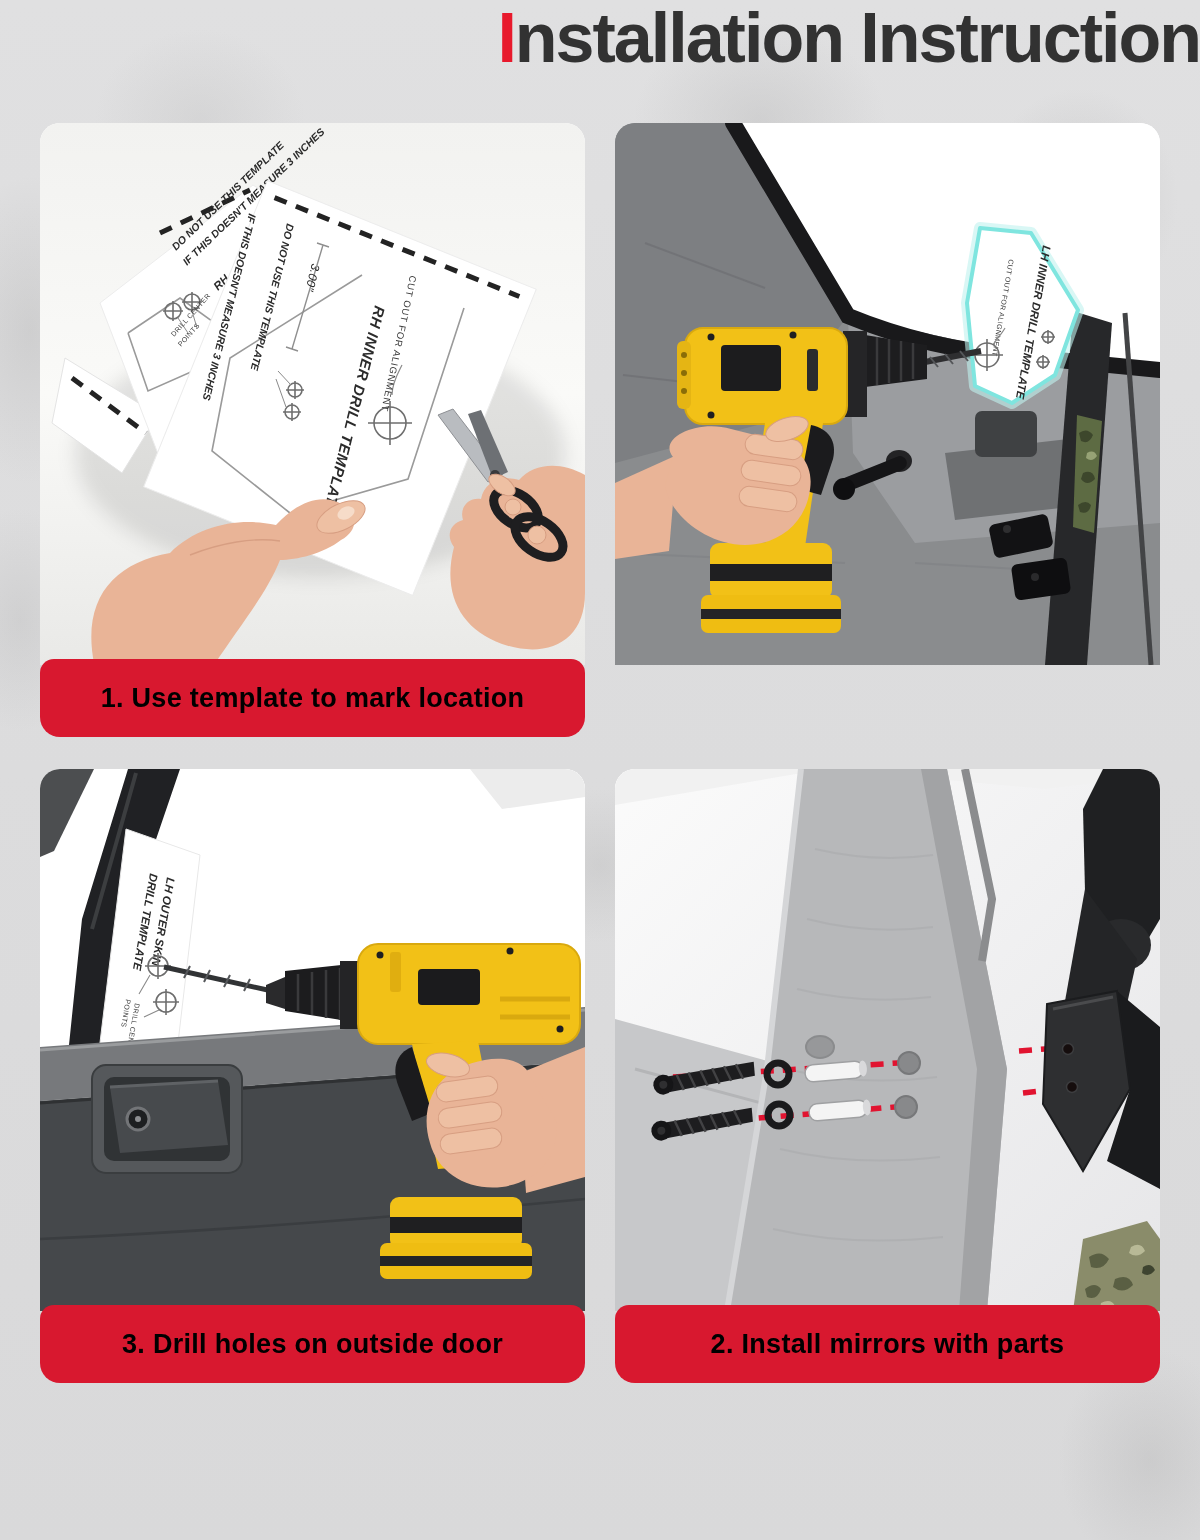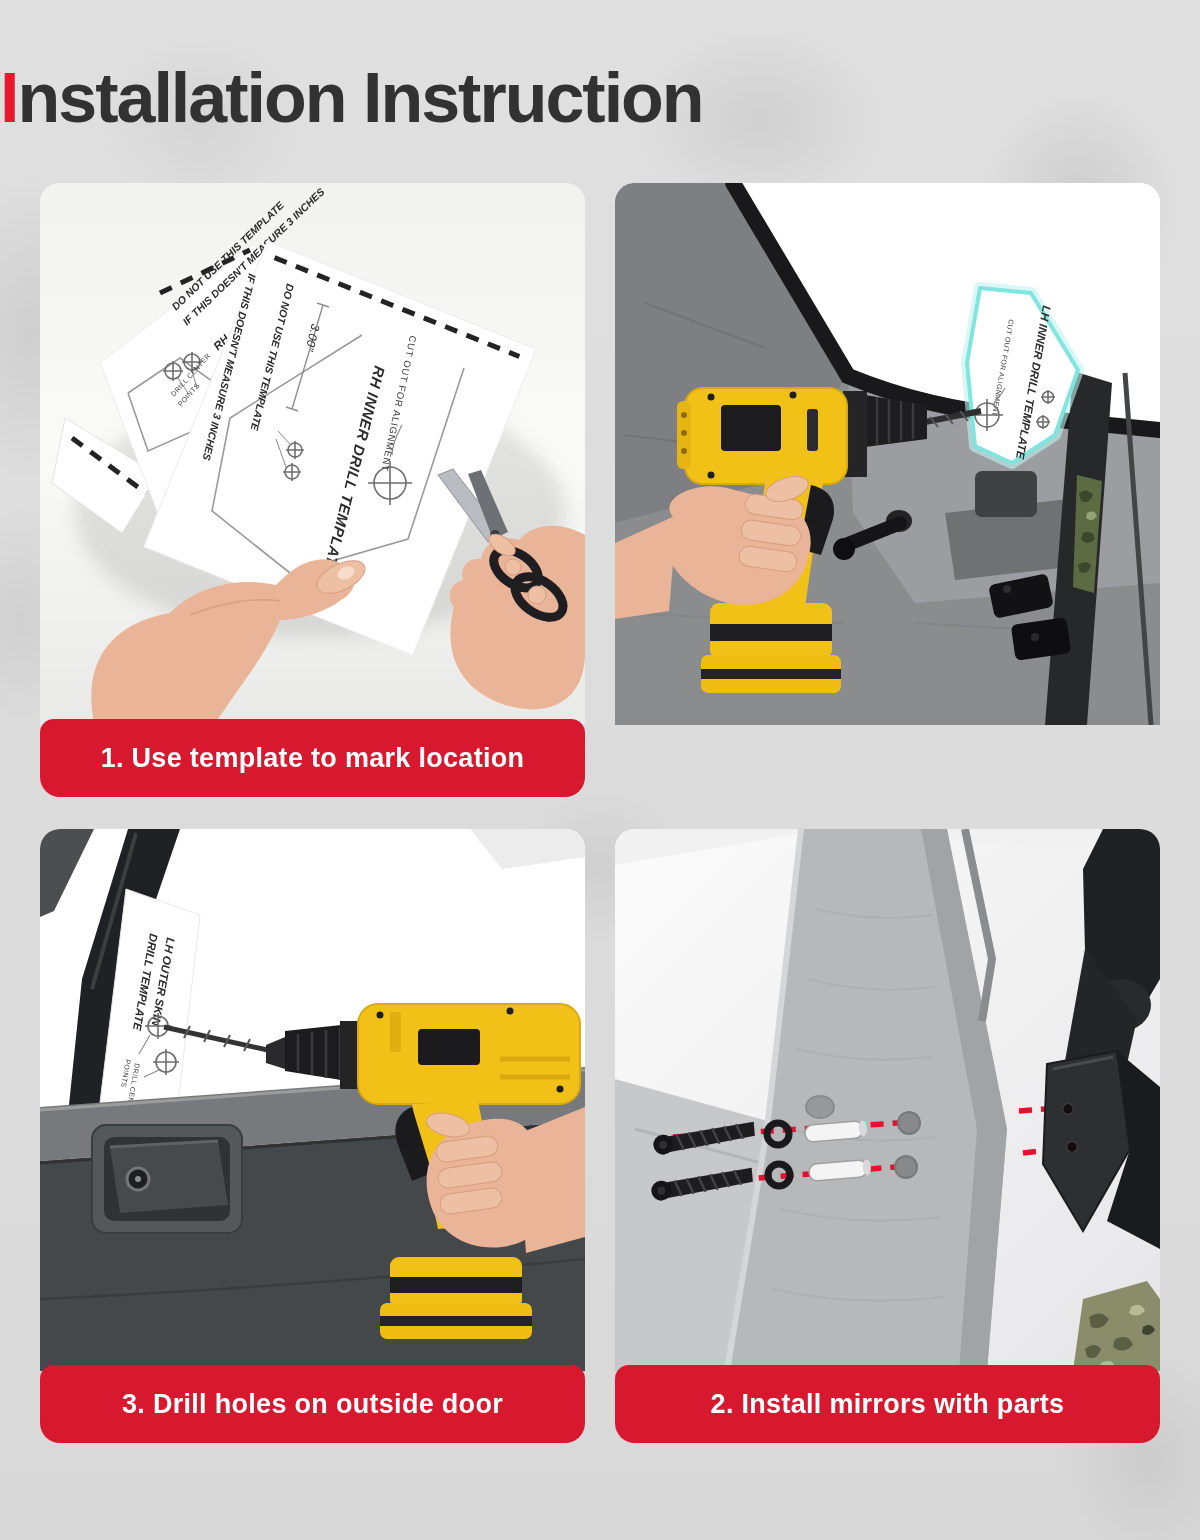--- a/index.html
+++ b/index.html
@@ -11,21 +11,21 @@
       radial-gradient(140px 160px at 1080px 200px, rgba(168,168,168,.32), rgba(168,168,168,0) 70%),
       radial-gradient(120px 220px at 30px 330px, rgba(170,170,170,.30), rgba(170,170,170,0) 70%),
       radial-gradient(100px 160px at 20px 620px, rgba(175,175,175,.28), rgba(175,175,175,0) 70%),
       radial-gradient(120px 110px at 600px 865px, rgba(178,178,178,.30), rgba(178,178,178,0) 70%),
       radial-gradient(130px 160px at 1150px 1460px, rgba(172,172,172,.30), rgba(172,172,172,0) 70%),
       radial-gradient(150px 130px at 200px 120px, rgba(182,182,182,.25), rgba(182,182,182,0) 70%),
       linear-gradient(180deg,#e0e0e1 0%, #dcdcdd 50%, #d9d9da 100%);
     position:relative;
   }
   .title {
-    padding-top:60px; text-align:left;
+    text-align:right;
     font-size:70px; font-weight:bold; letter-spacing:-2px;
     color:#323232; line-height:1.1; white-space:nowrap;
   }
   .title .lead { color:#e8192c; }
   .grid {
     margin:46px 40px 0 40px;
     display:grid;
     grid-template-columns:545px 545px;
     column-gap:30px; row-gap:32px;
   }
@@ -34,21 +34,21 @@
     width:545px; height:542px;
     border-radius:20px 20px 0 0;
     overflow:hidden; background:#fff; position:relative;
   }
   .photo svg { display:block; width:100%; height:100%; }
   .caption {
     position:relative; z-index:2; margin-top:-6px;
     height:78px; background:#d8182f;
     border-radius:14px 14px 20px 20px;
     display:flex; align-items:center; justify-content:center;
-    color:#ffffff; font-size:27px; font-weight:bold; letter-spacing:.3px;
+    color:#000000; font-size:27px; font-weight:bold; letter-spacing:.3px;
   }
   
   text { font-family:"Liberation Sans", sans-serif; fill:#2b2b2b; }
   .t-big   { font-size:15px; font-weight:bold; font-style:italic; letter-spacing:.5px; }
   .t-warn  { font-size:10.5px; font-weight:bold; font-style:italic; }
   .t-small { font-size:9.5px; letter-spacing:.8px; fill:#3a3a3a; }
   .t-tiny  { font-size:7px; letter-spacing:.4px; fill:#3a3a3a; }
   .t-dim   { font-size:12px; font-style:italic; }
   .t-med   { font-size:11.5px; font-weight:bold; font-style:italic; }
   .outline { fill:none; stroke:#9a9a9a; stroke-width:1.6; }

